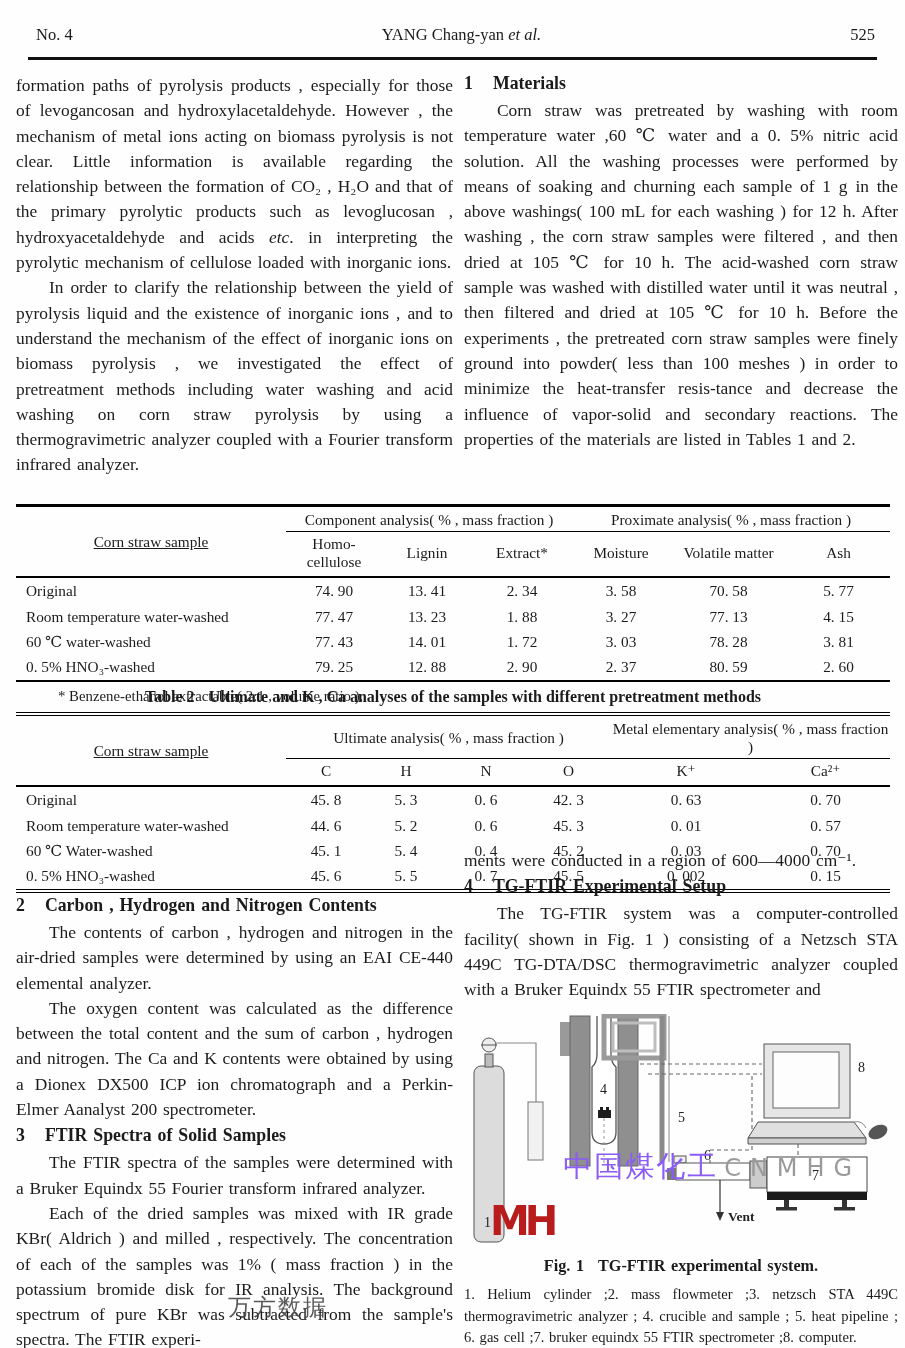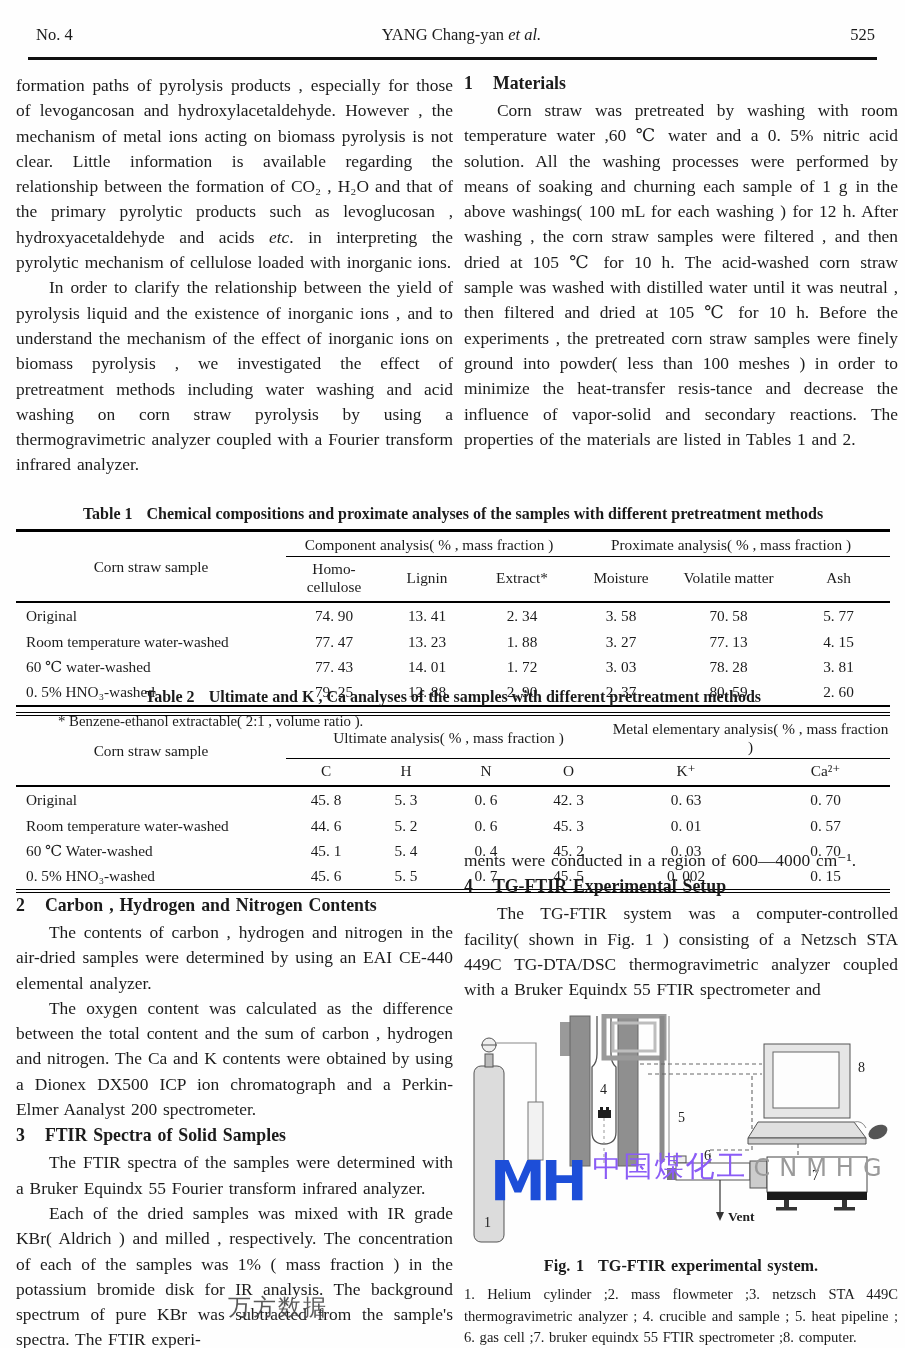--- a/index.html
+++ b/index.html
@@ -26,36 +26,36 @@
   
   .tblwrap{position:absolute;left:16px;width:874px;}
   #t1{top:504px;} #t2{top:687px;}
   .tbl-title{text-align:center;font-weight:bold;font-size:16px;margin-bottom:5px;line-height:20px;}
   .tbl-title .tlabel{margin-right:14px;}
   table{width:100%;border-collapse:collapse;font-size:15.3px;table-layout:fixed;}
   #t1 table{border-top:3px solid #000;border-bottom:2.6px solid #000;}
   #t2 table{border-top:4px double #000;border-bottom:4px double #000;}
   th{font-weight:normal;}
   th,td{padding:2px 0;text-align:center;vertical-align:middle;}
-  th.stub{text-align:center;}
+  th.stub{text-align:center;text-decoration:underline;}
   td.sample{text-align:left;padding-left:10px;}
   tr.grp th.g{border-bottom:1.2px solid #000;padding:4px 0 2px;}
   tr.subs th{border-bottom:2.6px solid #000;padding:3px 0 5px;}
   th.stub{border-bottom:2.6px solid #000;}
   tbody td{padding:4.2px 0 3.2px;}
   .footnote{font-size:14.8px;margin-top:6px;padding-left:42px;text-align:left;}
   
   .fig{position:relative;width:434px;height:232px;margin-top:12px;}
   .fig svg{position:absolute;left:0;top:0;}
   .fig-cap{text-align:center;font-weight:bold;font-size:16.2px;margin:8px 0 4px;}
   .fig-cap .tlabel{margin-right:14px;}
   .fig-leg{font-size:14.6px;line-height:21.8px;text-align:justify;word-spacing:1px;}
   
   .wm-logo{position:absolute;left:26px;top:138px;display:flex;align-items:flex-start;z-index:5;pointer-events:none;}
-  .wm-glyph{font-family:"DejaVu Sans",sans-serif;font-weight:bold;font-size:56px;line-height:58px;color:#1d4ed8;letter-spacing:-5px;}
+  .wm-glyph{font-family:"DejaVu Sans",sans-serif;font-weight:bold;font-size:40px;line-height:58px;color:#b91c1c;letter-spacing:-5px;margin-top:40px;}
   .wm-txt{margin-left:10px;}
   .wm-cn{font-family:Liberation Mono, monospace;font-size:29px;line-height:33px;color:#8b5cf6;letter-spacing:2px;white-space:nowrap;}
   .wm-rule{height:3px;width:196px;background:#d63125;margin:1px 0 2px;}
   .wm-en{font-family:"DejaVu Sans",sans-serif;font-size:24px;color:#9a9a9a;letter-spacing:9px;white-space:nowrap;}
   .wm-footer{position:absolute;left:228px;top:1292px;z-index:6;font-family:"DejaVu Sans",sans-serif;
     font-size:23px;color:#4c4c4c;letter-spacing:2px;opacity:.92;pointer-events:none;}
   svg text{font-family:"Liberation Serif","DejaVu Serif",serif;font-size:14px;fill:#222;}
   svg text.vent{font-size:13.5px;font-weight:bold;}
 </style>
 </head>
@@ -79,23 +79,20 @@
   </div>
 
   <div class="col" id="col-rt">
     <h2 class="sub">
       <span class="num">1</span><span>Materials</span>
     </h2>
     <p class="ind">Corn straw was pretreated by washing with room temperature water ,60 ℃ water and a 0. 5% nitric acid solution. All the washing processes were performed by means of soaking and churning each sample of 1 g in the above washings( 100 mL for each washing ) for 12 h. After washing , the corn straw samples were filtered , and then dried at 105 ℃ for 10 h. The acid-washed corn straw sample was washed with distilled water until it was neutral , then filtered and dried at 105 ℃ for 10 h. Before the experiments , the pretreated corn straw samples were finely ground into powder( less than 100 meshes ) in order to minimize the heat-transfer resis-tance and decrease the influence of vapor-solid and secondary reactions. The properties of the materials are listed in Tables 1 and 2.</p>
   </div>
 
   <div class="tblwrap" id="t1">
-    <div class="tbl-title">
-      <span class="tlabel">Table 1</span><span>Chemical compositions and proximate analyses of the samples with different pretreatment methods</span>
-    </div>
     <table>
       <colgroup>
         <col style="width:270px">
           <col style="width:96px">
           <col style="width:90px">
           <col style="width:100px">
         <col style="width:98px">
           <col style="width:117px">
           <col style="width:103px">
       </colgroup>

